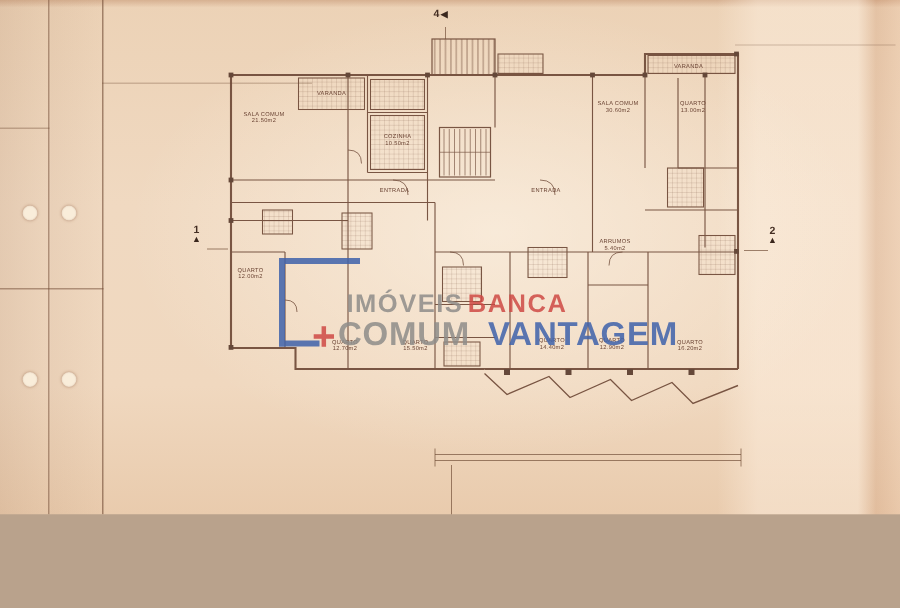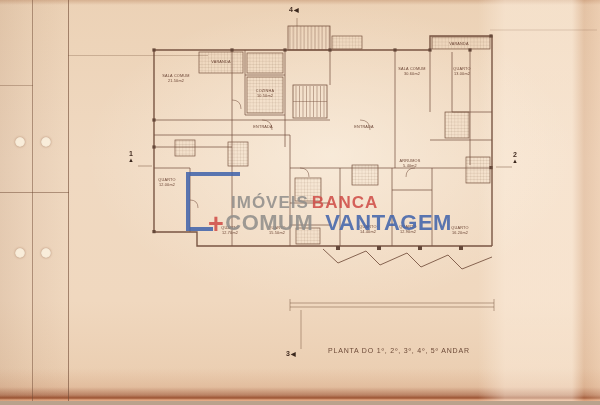--- a/index.html
+++ b/index.html
@@ -1,17 +1,17 @@
 <!DOCTYPE html>
 <html style="--wm-grey: #8f8d8a; --wm-red: #cf4a45; --wm-blue: #3f62ab;"><head>
 <meta charset="utf-8">
 <style>
   html,body{margin:0;padding:0;background:#b9a28c;}
   .scan{
-    position:relative;width:600px;height:401px;overflow:hidden;
+    position:relative;width:600px;height:343px;overflow:hidden;
     font-family:"Liberation Sans",sans-serif;
     background:
       radial-gradient(ellipse 340px 210px at 330px 155px, rgba(255,248,236,.55), rgba(255,248,236,0) 72%),
       linear-gradient(90deg, rgba(120,70,40,.10), rgba(120,70,40,.03) 33px, rgba(120,70,40,.06) 34px, rgba(120,70,40,0) 72px),
       linear-gradient(90deg, rgba(0,0,0,0) 478px, rgba(255,241,226,.45) 505px, rgba(255,241,226,.45) 572px, rgba(198,138,100,.22) 584px, rgba(235,196,165,.35) 600px),
       linear-gradient(180deg, rgba(165,100,60,.30) 0, rgba(165,100,60,0) 5px),
       linear-gradient(180deg, rgba(0,0,0,0) 368px, rgba(195,125,85,.20) 387px, rgba(150,72,42,.55) 395px, #9c5434 398px, rgba(225,155,115,.70) 400px, rgba(212,142,102,.55) 405px),
       linear-gradient(180deg, #ecd2b6, #f0d9c1 40%, #f0d8bf 75%, #e9cbad 100%);
   }
   

